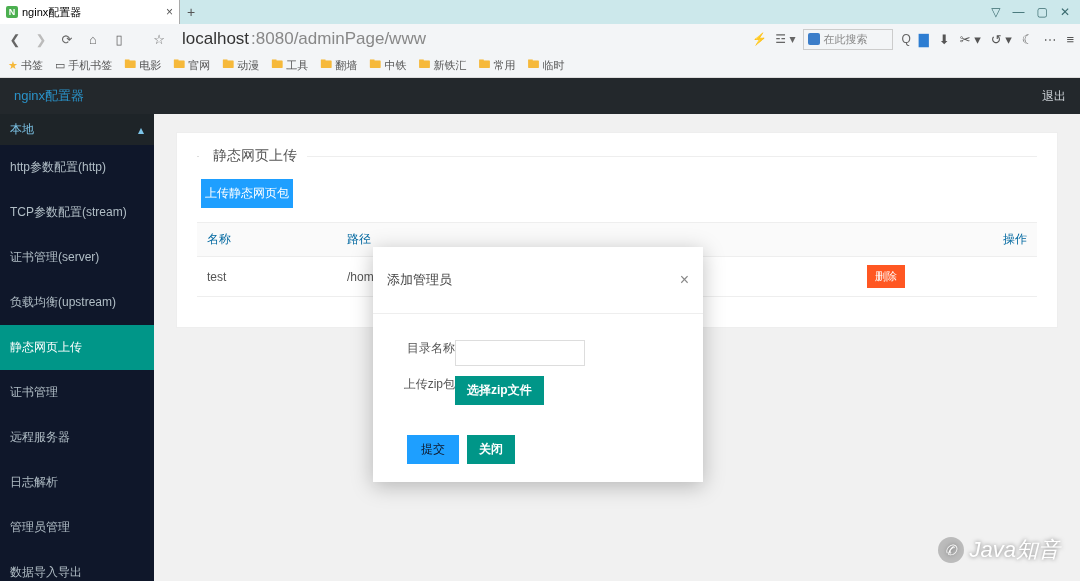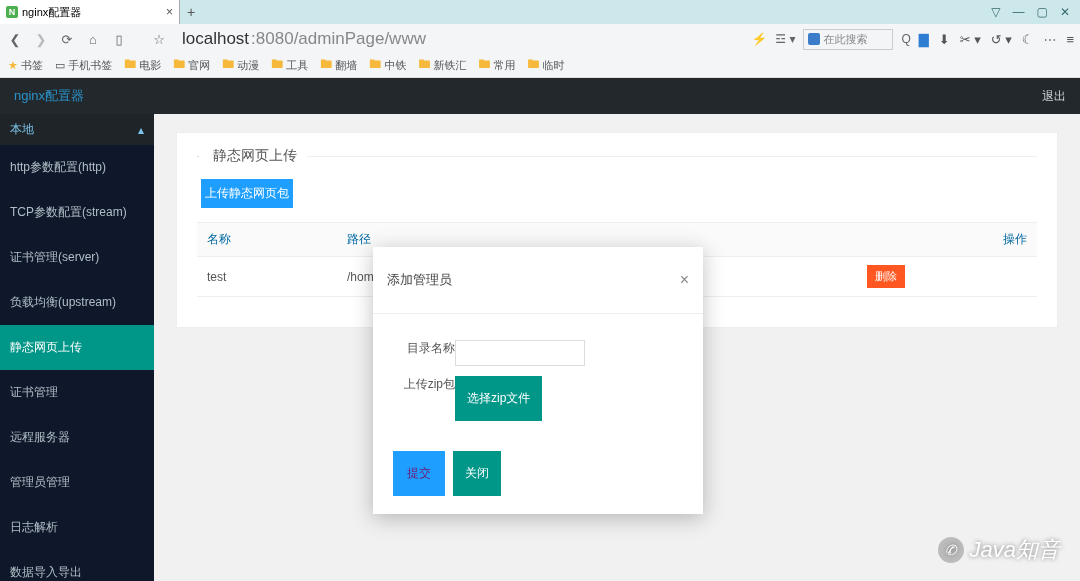--- a/index.html
+++ b/index.html
@@ -47,22 +47,22 @@
   thead th { background:#fafafa; color:#0369a1; font-weight:normal; border-top:1px solid #eee;}
   .delete-btn { background:#ff5722; color:#fff; border:none; padding:4px 8px; font-size:11px; cursor:pointer;}
   
   .modal { position:absolute; left:373px; top:247px; width:330px; background:#fff; box-shadow:0 4px 20px rgba(0,0,0,0.25); }
   .modal-head { padding:24px 14px; font-size:13px; color:#444; display:flex; align-items:center; border-bottom:1px solid #eee;}
   .modal-head .x { margin-left:auto; cursor:pointer; font-size:16px; color:#888;}
   .modal-body { padding:16px 20px 10px;}
   .field-row { display:flex; align-items:flex-start; margin:10px 0;}
   .field-label { width:62px; text-align:right; font-size:12px; color:#555;}
   .text-input { border:1px solid #ddd; height:26px; width:130px; padding:0 6px; font-size:12px;}
-  .green-btn { background:#009688; color:#fff; border:none; padding:14px 12px; font-size:12px; cursor:pointer;}
-  .blue-btn  { background:#1e9fff; color:#701a75; border:none; padding:6px 14px; font-size:12px; cursor:pointer;}
+  .green-btn { background:#009688; color:#fff; border:none; padding:6px 12px; font-size:12px; cursor:pointer;font-weight:bold;}
+  .blue-btn  { background:#1e9fff; color:#0f172a; border:none; padding:6px 14px; font-size:12px; cursor:pointer;margin-left:14px;}
   .modal-footer { padding:10px 0 18px 20px; display:flex; gap:8px;}
   
   .watermark { position:absolute; right:20px; bottom:16px; color:#fff; font-size:22px; font-style:italic; display:flex; align-items:center; gap:6px; text-shadow:0 0 4px rgba(0,0,0,0.5);}
   .wm-icon { width:26px;height:26px;border-radius:50%;background:#bbb;display:flex;align-items:center;justify-content:center;font-size:14px;}
   .legend-wrap { display:flex; align-items:center; gap:10px; margin-bottom:6px;}
   .legend-dash { flex:1; border-top:1px solid #eee; height:1px;}
   .legend-text { color:#555; font-size:14px;}
 </style>
 </head>
 <body>
@@ -173,22 +173,22 @@
       <span>▴</span>
     </div>
     <div id="side-items">
         <div class="side-item">http参数配置(http)</div>
         <div class="side-item">TCP参数配置(stream)</div>
         <div class="side-item">证书管理(server)</div>
         <div class="side-item">负载均衡(upstream)</div>
         <div class="side-item active">静态网页上传</div>
         <div class="side-item">证书管理</div>
         <div class="side-item">远程服务器</div>
+        <div class="side-item">日志解析</div>
         <div class="side-item">管理员管理</div>
-        <div class="side-item">日志解析</div>
         <div class="side-item">数据导入导出</div>
       </div>
     <div class="side-group dark">
       <span>远程管理</span>
       <span>▾</span>
     </div>
     <div id="side-items2">
         <div class="side-item">静态网页上传</div>
       </div>
   </div>

